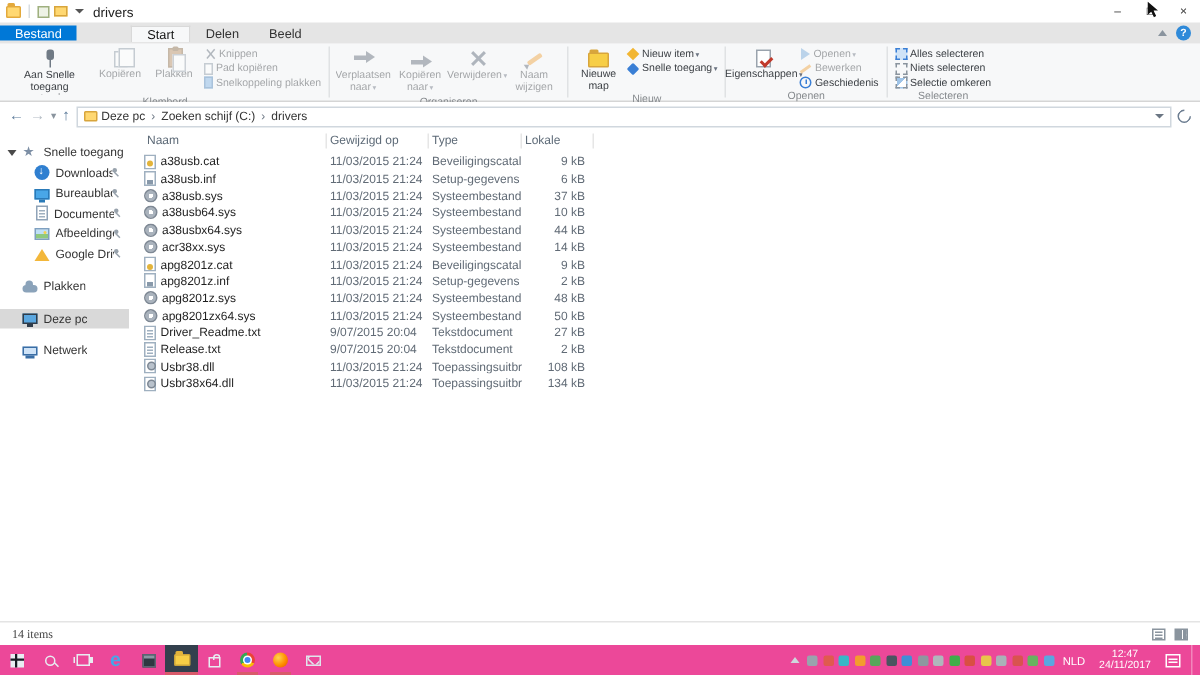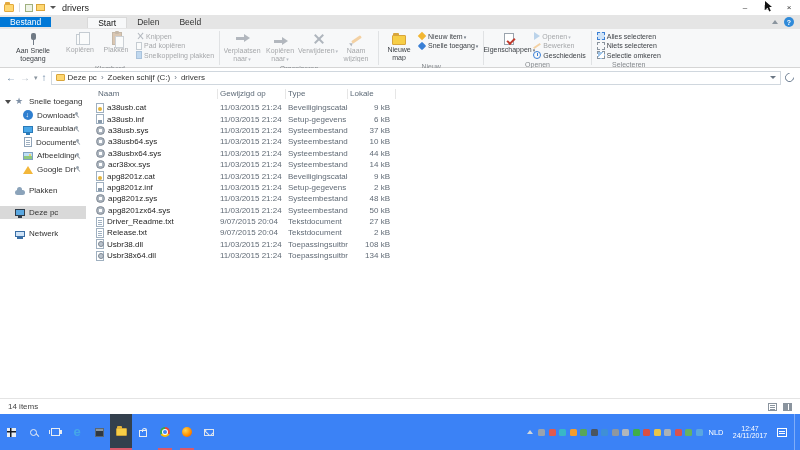--- a/index.html
+++ b/index.html
@@ -143,29 +143,29 @@
   .c-mod,.c-type{color:#616b76;padding-left:2px;white-space:nowrap;overflow:hidden;}
   .c-size{color:#616b76;text-align:right;padding-right:6px;white-space:nowrap;}
   .fi{width:8px;height:10px;background:#fff;border:1px solid #9fb0c0;position:relative;flex:0 0 auto;}
   .fi-cat::after{content:'';position:absolute;left:0.5px;bottom:0.5px;width:4px;height:4px;border-radius:50%;background:#e3b43b;}
   .fi-inf::after{content:'';position:absolute;left:0.5px;bottom:0.5px;width:4px;height:3px;background:#8899aa;}
   .fi-sys{border-radius:50%;width:9px;height:9px;background:radial-gradient(circle,#fff 0 1.5px,#aab3bd 1.5px);border-color:#7e8894;}
   .fi-txt::after{content:'';position:absolute;left:1px;top:2px;width:4px;height:1px;background:#9fb0c0;box-shadow:0 2px #9fb0c0,0 4px #9fb0c0;}
   .fi-dll::after{content:'';position:absolute;left:1px;bottom:1px;width:4px;height:4px;border-radius:50%;background:#b9c2cc;border:0.5px solid #7e8894;}
 
   
-  .status{height:16px;border-top:1px solid #e4e4e4;display:flex;align-items:center;padding:0 8px;flex:0 0 auto;}
+  .status{height:16px;border-top:1px solid #e4e4e4;display:flex;align-items:center;padding:0 8px;flex:0 0 auto;font-family:Liberation Serif, serif;}
   .stext{font-size:8px;color:#444;}
   .sviews{margin-left:auto;display:flex;gap:6px;align-items:center;}
   .v1{width:9px;height:8px;border:1px solid #8a949e;position:relative;}
   .v1::after{content:'';position:absolute;left:1px;top:1px;width:5px;height:1px;background:#8a949e;box-shadow:0 2px #8a949e,0 4px #8a949e;}
   .v2{width:9px;height:8px;background:linear-gradient(90deg,#8a949e 0 4px,#fff 4px 5px,#8a949e 5px),linear-gradient(180deg,#8a949e 0 3px,#fff 3px 4px,#8a949e 4px);border:1px solid #8a949e;}
 
   
-  .taskbar{height:36px;background:#3b82f6;display:flex;align-items:center;flex:0 0 auto;}
+  .taskbar{height:20px;background:#ec4899;display:flex;align-items:center;flex:0 0 auto;}
   .tb-apps{display:flex;align-items:stretch;height:100%;}
   .tb-app{width:22px;display:flex;align-items:center;justify-content:center;position:relative;height:100%;}
   .tb-app.active{background:#33404d;}
   .tb-app.running::after{content:'';position:absolute;bottom:0;left:4px;right:4px;height:2px;background:#d95a6b;}
   .tb-app.active.running::after{left:0;right:0;}
   .g-start{width:9px;height:9px;background:
     linear-gradient(#171c23,#171c23) center/100% 1.5px no-repeat,
     linear-gradient(#171c23,#171c23) center/1.5px 100% no-repeat,#e8edf2;}
   .g-search{width:7px;height:7px;border:1.3px solid #e8edf2;border-radius:50%;position:relative;}
   .g-search::after{content:'';position:absolute;right:-2.5px;bottom:-2.5px;width:1.4px;height:4px;background:#e8edf2;transform:rotate(-45deg);}

